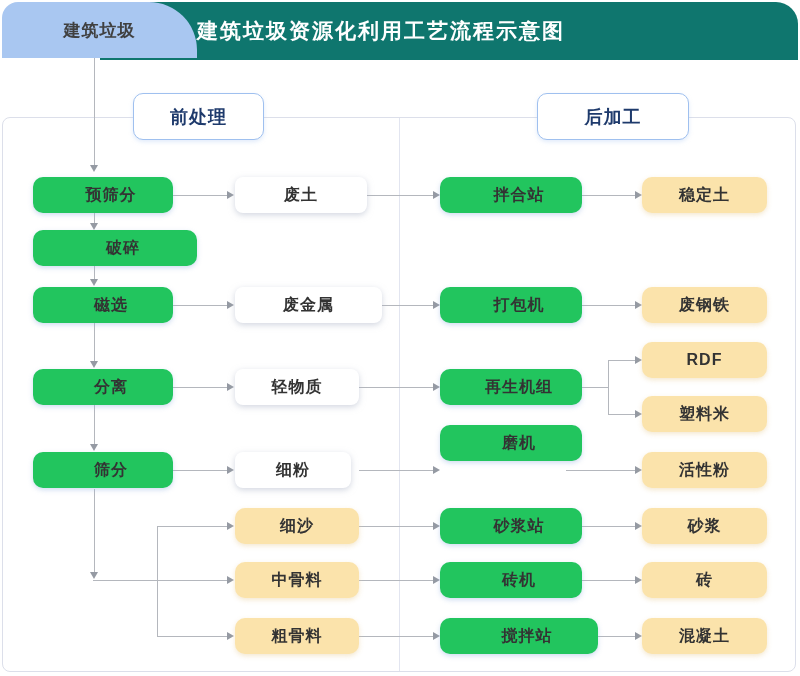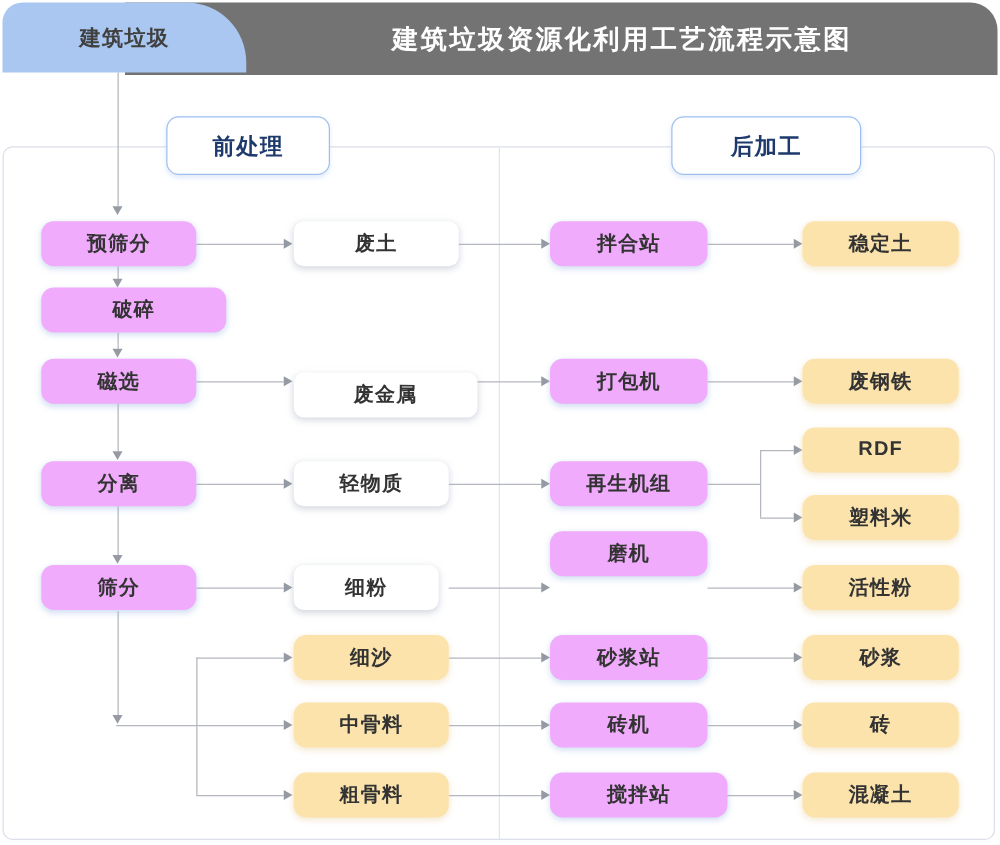--- a/index.html
+++ b/index.html
@@ -10,22 +10,22 @@
   
   .tab{
     position:absolute;left:2px;top:2px;width:195px;height:56px;z-index:3;
     background:#a9c7f1;border-radius:16px 48px 0 0;
     display:flex;align-items:center;justify-content:center;
     color:#404040;font-size:17px;font-weight:700;letter-spacing:1px;
   }
   
   .topbar{
     position:absolute;left:100px;top:2px;width:698px;height:58px;z-index:2;
-    background:#737373;border-radius:0 22px 0 0;
-    display:flex;align-items:center;justify-content:center;
+    background:#0f766e;border-radius:0 22px 0 0;
+    display:flex;align-items:center;
   }
   .topbar .title{
     padding-left:97px;color:#fff;font-size:21px;font-weight:700;letter-spacing:2px;
   }
   
   .panel{
     position:absolute;left:2px;top:117px;width:794px;height:555px;z-index:0;
     background:#fff;border:1px solid #dcdfea;border-radius:8px;box-sizing:border-box;
   }
   .divider{
@@ -38,21 +38,21 @@
     display:flex;align-items:center;justify-content:center;
     color:#1e3a6c;font-size:18px;font-weight:700;letter-spacing:1px;
     box-shadow:0 2px 4px rgba(169,199,241,.35);
   }
   
   .node{
     position:absolute;height:36px;z-index:2;border-radius:10px;
     display:flex;align-items:center;justify-content:center;
     font-size:16px;font-weight:600;color:#333;letter-spacing:1px;
   }
-  .blue{background:#f0abfc;box-shadow:0 2px 5px rgba(150,180,225,.45);}
+  .blue{background:#22c55e;box-shadow:0 2px 5px rgba(150,180,225,.45);padding-left:16px;}
   .yellow{background:#fbe3ab;box-shadow:0 2px 5px rgba(230,205,150,.45);text-align:right;}
   .white{background:#fff;border-radius:8px;box-shadow:0 2px 6px rgba(173,181,199,.55);}
   
   .hl{position:absolute;height:1px;background:#b4b7bd;z-index:1;}
   .vl{position:absolute;width:1px;background:#b4b7bd;z-index:1;}
   .ar{position:absolute;width:0;height:0;z-index:1;
       border-top:4px solid transparent;border-bottom:4px solid transparent;border-left:7px solid #959aa3;}
   .ad{position:absolute;width:0;height:0;z-index:1;
       border-left:4px solid transparent;border-right:4px solid transparent;border-top:7px solid #959aa3;}
 </style>
@@ -72,21 +72,21 @@
   <div class="section-pill" style="left:133px;top:93px;width:131px">前处理</div>
   <div class="section-pill" style="left:537px;top:93px;width:152px">后加工</div>
 
   <div class="node blue" style="left:33px;top:177px;width:124px">预筛分</div>
   <div class="node blue" style="left:33px;top:230px;width:148px">破碎</div>
   <div class="node blue" style="left:33px;top:287px;width:124px">磁选</div>
   <div class="node blue" style="left:33px;top:369px;width:124px">分离</div>
   <div class="node blue" style="left:33px;top:452px;width:124px">筛分</div>
 
   <div class="node white" style="left:235px;top:177px;width:132px">废土</div>
-  <div class="node white" style="left:235px;top:298px;width:147px">废金属</div>
+  <div class="node white" style="left:235px;top:287px;width:147px">废金属</div>
   <div class="node white" style="left:235px;top:369px;width:124px">轻物质</div>
   <div class="node white" style="left:235px;top:452px;width:116px">细粉</div>
   <div class="node yellow" style="left:235px;top:508px;width:124px">细沙</div>
   <div class="node yellow" style="left:235px;top:562px;width:124px">中骨料</div>
   <div class="node yellow" style="left:235px;top:618px;width:124px">粗骨料</div>
 
   <div class="node blue" style="left:440px;top:177px;width:126px">拌合站</div>
   <div class="node blue" style="left:440px;top:287px;width:126px">打包机</div>
   <div class="node blue" style="left:440px;top:369px;width:126px">再生机组</div>
   <div class="node blue" style="left:440px;top:425px;width:126px">磨机</div>

